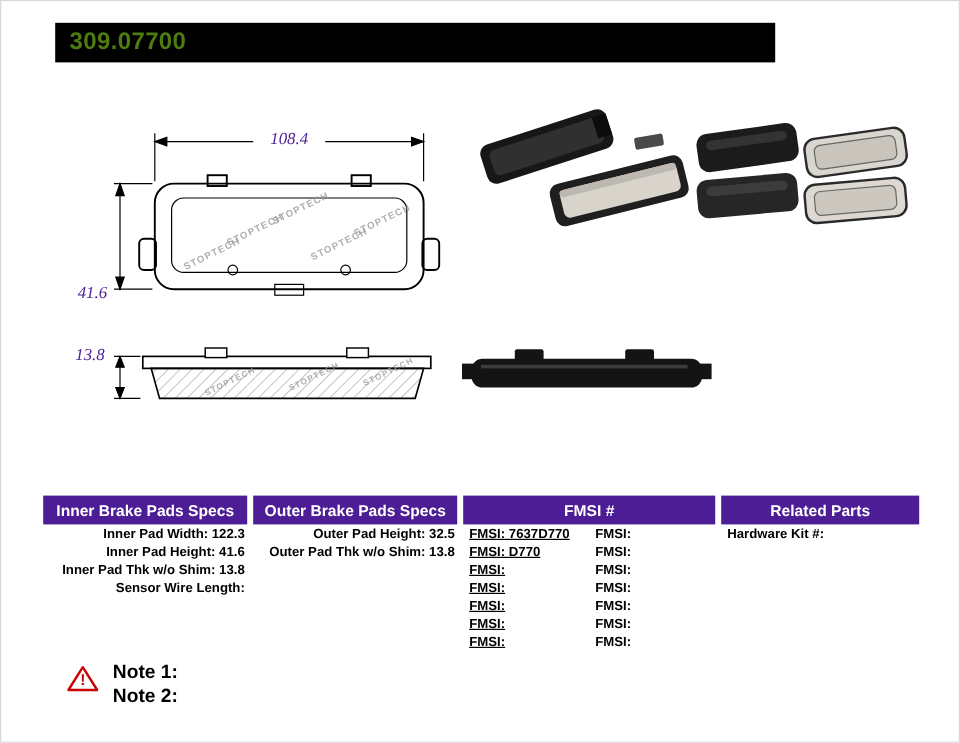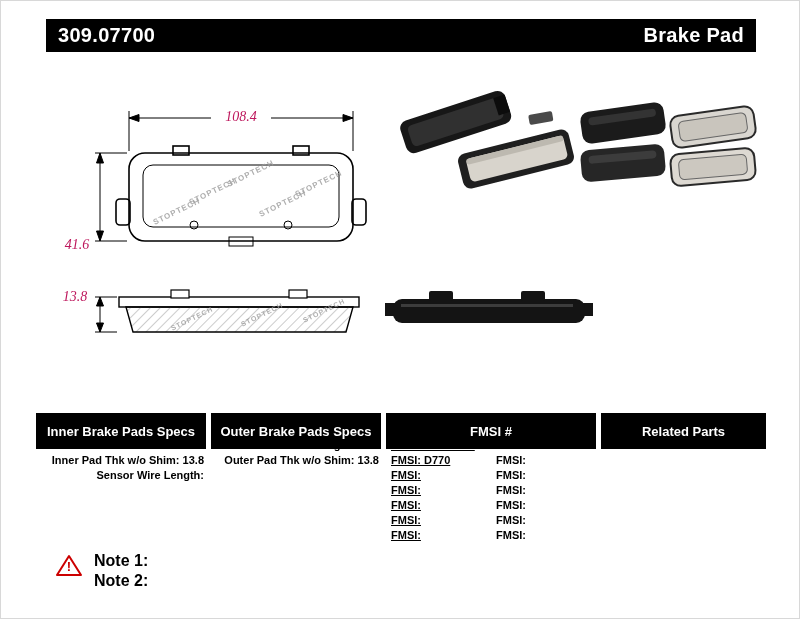--- a/index.html
+++ b/index.html
@@ -3,35 +3,35 @@
 <meta charset="utf-8">
 <style>
   html,body{margin:0;padding:0;background:#f3f3f3;}
   .page{
     position:relative;width:800px;height:619px;margin:0 auto;
     background:#fff;border:1px solid #d8d8d8;box-sizing:border-box;
     font-family:"Liberation Sans",sans-serif;color:#000;overflow:hidden;
   }
   .art{position:absolute;left:0;top:0;width:800px;height:619px;}
   .topbar{
-    position:absolute;left:45px;top:18px;width:710px;height:33px;background:#000;color:#ffffff;
+    position:absolute;left:45px;top:18px;width:600px;height:33px;background:#000;color:#4d7c0f;
     display:flex;justify-content:space-between;align-items:center;padding:0 12px;box-sizing:border-box;
   }
   .topbar span{font-size:20px;font-weight:bold;letter-spacing:.3px;}
   .dim{
     position:absolute;font-family:"Liberation Serif",serif;font-style:italic;
-    font-size:14px;color:#be185d;text-align:center;background:#fff;
+    font-size:14px;color:#4c1d95;text-align:center;background:#fff;
   }
   .wm{
     position:absolute;color:#9a9a9a;opacity:.8;font-size:8px;font-weight:bold;
     letter-spacing:1px;transform:rotate(-26deg);white-space:nowrap;pointer-events:none;
   }
   .wm.small{font-size:7px;}
   .th{
-    position:absolute;height:36px;background:#000000;color:#fff;font-weight:bold;font-size:13px;
+    position:absolute;height:24px;background:#4c1d95;color:#fff;font-weight:bold;font-size:13px;
     display:flex;align-items:center;justify-content:center;top:412px;box-sizing:border-box;
   }
   .col{position:absolute;top:437px;font-size:11px;font-weight:bold;line-height:15px;}
   .col.right{text-align:right;}
   .note{position:absolute;font-size:16px;font-weight:bold;}
   .warn-glyph{
     position:absolute;left:55px;top:558px;width:26px;text-align:center;
     color:#cc0000;font-weight:bold;font-size:13px;
   }
 </style>
@@ -124,21 +124,20 @@
       <rect x="582" y="302" width="10" height="13" fill="#141414"></rect>
       <rect x="392" y="298" width="192" height="24" rx="9" fill="#141414"></rect>
       <rect x="428" y="290" width="24" height="10" rx="2" fill="#141414"></rect>
       <rect x="520" y="290" width="24" height="10" rx="2" fill="#141414"></rect>
       <rect x="400" y="303" width="172" height="3" fill="#3c3c3c"></rect>
     </g>
   </svg>
 
   <div class="topbar">
     <span>309.07700</span>
-    <span>Brake Pad</span>
   </div>
 
   <span class="dim" style="left:212px;top:108px;width:56px;">108.4</span>
   <span class="dim" style="left:58px;top:188px;width:36px;margin-top:48px;">41.6</span>
   <span class="dim" style="left:54px;top:288px;width:40px;">13.8</span>
 
   <span class="wm" style="left:150px;top:206px;">STOPTECH</span>
   <span class="wm" style="left:186px;top:186px;">STOPTECH</span>
   <span class="wm" style="left:224px;top:168px;">STOPTECH</span>
   <span class="wm" style="left:256px;top:198px;">STOPTECH</span>
@@ -146,21 +145,22 @@
   <span class="wm small" style="left:168px;top:314px;">STOPTECH</span>
   <span class="wm small" style="left:238px;top:310px;">STOPTECH</span>
   <span class="wm small" style="left:300px;top:306px;">STOPTECH</span>
 
   <div class="th" style="left:35px;width:170px;">Inner Brake Pads Specs</div>
   <div class="th" style="left:210px;width:170px;">Outer Brake Pads Specs</div>
   <div class="th" style="left:385px;width:210px;">FMSI #</div>
   <div class="th" style="left:600px;width:165px;">Related Parts</div>
 
   <div class="col right" style="left:35px;width:168px;">
-    <div>Inner Pad Width: 108.4</div>
+    <div>Inner Pad Width: 122.3</div>
+    <div>Inner Pad Height: 41.6</div>
     <div>Inner Pad Thk w/o Shim: 13.8</div>
     <div>Sensor Wire Length:</div>
   </div>
 
   <div class="col right" style="left:210px;width:168px;">
     <div>Outer Pad Height: 32.5</div>
     <div>Outer Pad Thk w/o Shim: 13.8</div>
   </div>
 
   <div class="col" style="left:390px;width:100px;text-decoration:underline;">

